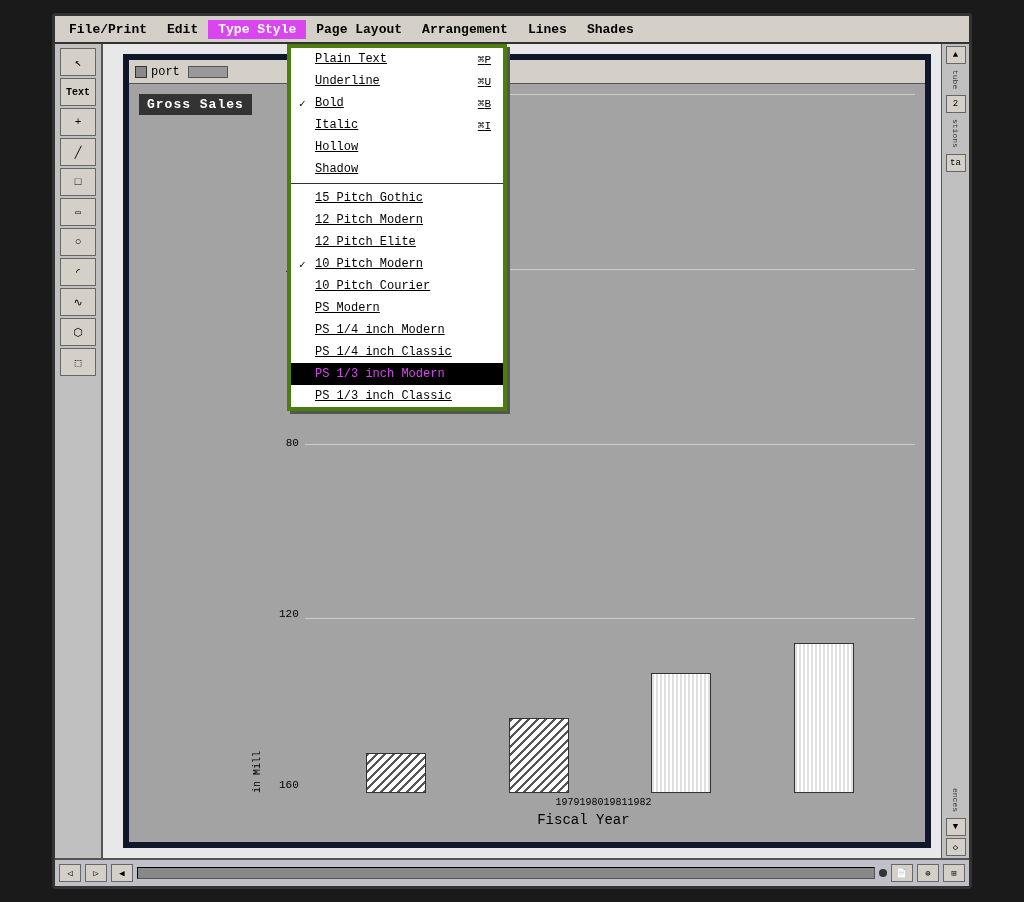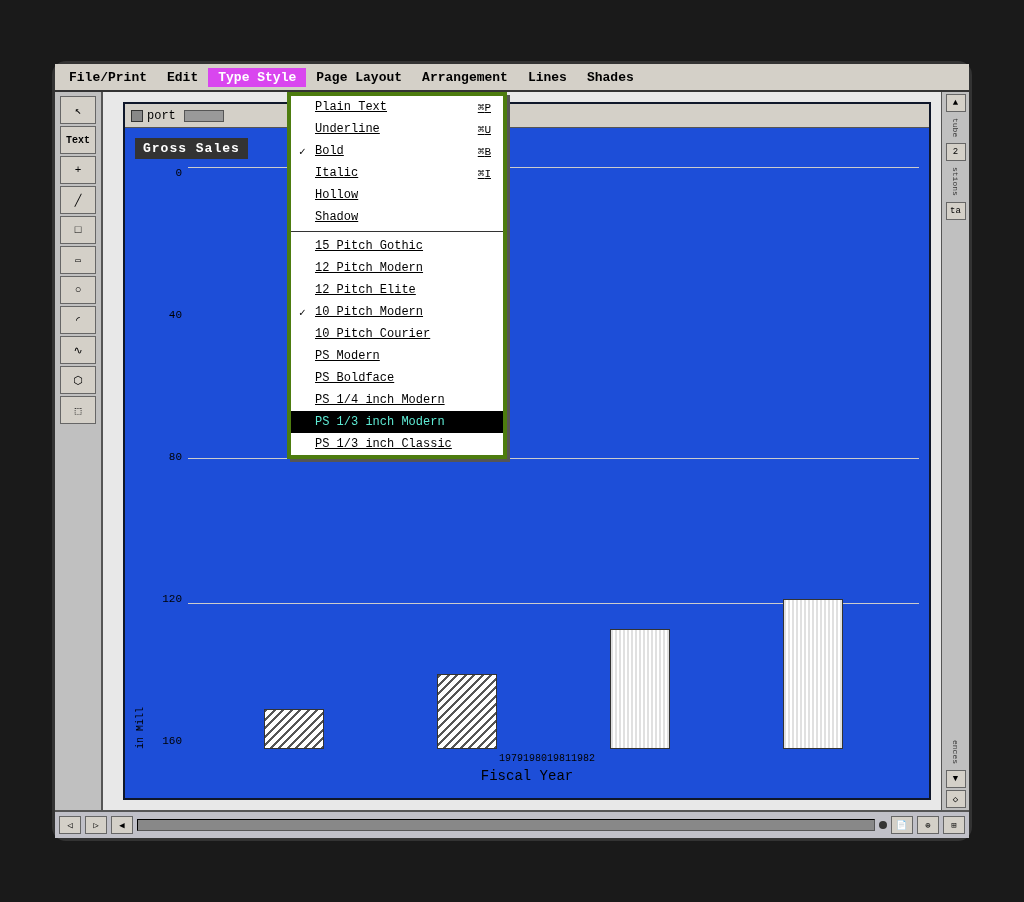--- a/index.html
+++ b/index.html
@@ -8,24 +8,24 @@
       width: 1024px;
       height: 902px;
       display: flex;
       align-items: center;
       justify-content: center;
       font-family: 'Courier New', monospace;
     }
 
     .screen {
       width: 920px;
-      height: 780px;
+      height: 876px;
       background: #c0c0c0;
       border: 3px solid #333;
-      border-radius: 14px;
+      border-radius: 4px;
       display: flex;
       flex-direction: column;
       position: relative;
     }
 
     
     .menu-bar {
       background: #d4d0c8;
       border-bottom: 2px solid #333;
       display: flex;
@@ -94,22 +94,22 @@
       overflow: hidden;
     }
 
     
     .chart-window {
       position: absolute;
       top: 10px;
       left: 20px;
       right: 10px;
       bottom: 10px;
-      background: #1d4ed8;
-      border: 2px solid #0f172a;
+      background: #a3a3a3;
+      border: 6px solid #0f172a;
     }
 
     .chart-title-bar {
       background: #d4d0c8;
       border-bottom: 1px solid #555;
       height: 24px;
       display: flex;
       align-items: center;
       padding: 0 6px;
       gap: 4px;
@@ -119,21 +119,21 @@
     .chart-close-btn {
       width: 12px;
       height: 12px;
       background: #888;
       border: 1px solid #333;
     }
 
     .chart-body {
       padding: 10px;
       display: flex;
-      flex-direction: column;
+      flex-direction: row;
       height: calc(100% - 24px);
     }
 
     .chart-header-label {
       background: #333;
       color: #fff;
       font-size: 13px;
       font-weight: bold;
       padding: 3px 8px;
       display: inline-block;
@@ -361,21 +361,21 @@
       cursor: pointer;
       display: flex;
       align-items: center;
       justify-content: space-between;
       color: #000;
       position: relative;
     }
 
     .dropdown-item.active {
       background: #000;
-      color: #5eead4;
+      color: #d946ef;
     }
 
     .dropdown-item.checked::before {
       content: '✓';
       position: absolute;
       left: 8px;
       font-size: 11px;
     }
 
     .dropdown-separator {
@@ -541,24 +541,24 @@
     <div class="dropdown-item checked">
       <span>10 Pitch Modern</span>
     </div>
     <div class="dropdown-item">
       <span>10 Pitch Courier</span>
     </div>
     <div class="dropdown-item">
       <span>PS Modern</span>
     </div>
     <div class="dropdown-item">
-      <span>PS Boldface</span>
-    </div>
-    <div class="dropdown-item">
       <span>PS 1/4 inch Modern</span>
+    </div>
+    <div class="dropdown-item">
+      <span>PS 1/4 inch Classic</span>
     </div>
     <div class="dropdown-item active">
       <span>PS 1/3 inch Modern</span>
     </div>
     <div class="dropdown-item">
       <span>PS 1/3 inch Classic</span>
     </div>
   </div>
 
 </div>

